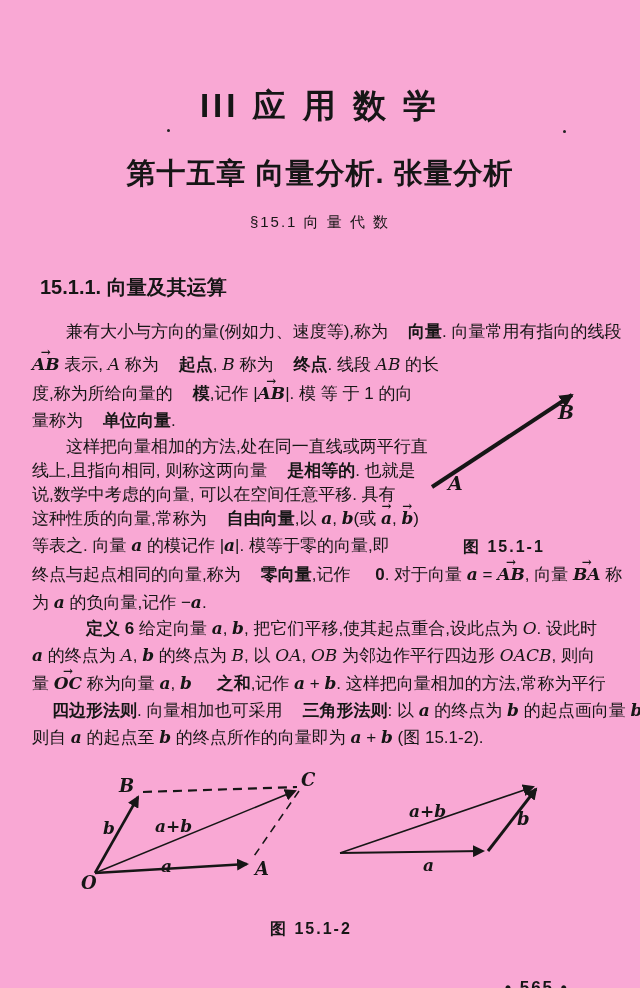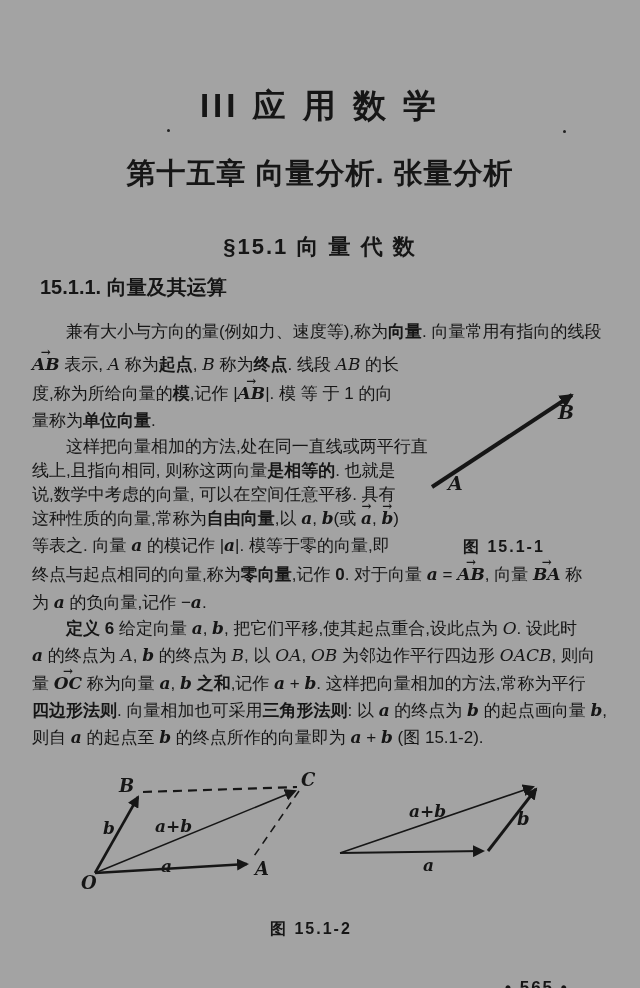--- a/index.html
+++ b/index.html
@@ -1,27 +1,27 @@
 <!DOCTYPE html>
 <html><head>
 <meta charset="utf-8">
 <style>
   html,body{margin:0;padding:0;background:#e8e8e8;}
   #page{
-    position:relative;width:640px;height:988px;background:#a3a3a3;
+    position:relative;width:640px;height:988px;background:#f9a8d4;
     font-family:"Liberation Sans","DejaVu Sans",sans-serif;color:#161616;
     overflow:hidden;margin:0 auto;
   }
   .center{position:absolute;left:0;width:640px;text-align:center;white-space:nowrap;}
   .part-title{top:84px;font-size:33px;font-weight:bold;letter-spacing:4px;}
   .chapter-title{top:154px;font-size:29px;font-weight:bold;letter-spacing:1px;}
-  .section-title{top:232px;font-size:22px;font-weight:bold;letter-spacing:2px;}
+  .section-title{top:213px;font-size:15px;font-weight:normal;letter-spacing:2px;}
   .subsection-title{position:absolute;top:274px;left:40px;font-size:20px;font-weight:bold;white-space:nowrap;}
   .bl{position:absolute;font-size:17px;line-height:20px;white-space:nowrap;}
-  .bl b{font-weight:bold;}
+  .bl b{font-weight:bold;padding-left:20px;}
   .bl i{font-style:italic;font-family:"DejaVu Serif","Liberation Serif",serif;}
   m{font-style:italic;font-weight:bold;font-family:"DejaVu Serif","Liberation Serif",serif;}
   v{position:relative;display:inline-block;font-style:italic;font-weight:bold;
     font-family:"DejaVu Serif","Liberation Serif",serif;}
   v::before{content:"→";position:absolute;top:-12px;left:50%;transform:translateX(-50%);
     font-size:12px;font-style:normal;font-weight:bold;}
   .fig{position:absolute;}
   .figcap{position:absolute;font-size:16px;font-weight:bold;white-space:nowrap;letter-spacing:2px;margin-top:16px;}
   .pagenum{position:absolute;top:946px;left:505px;font-size:17px;font-weight:bold;letter-spacing:2px;margin-top:32px;}
   .speck{position:absolute;width:3px;height:3px;background:#222;border-radius:50%;}

